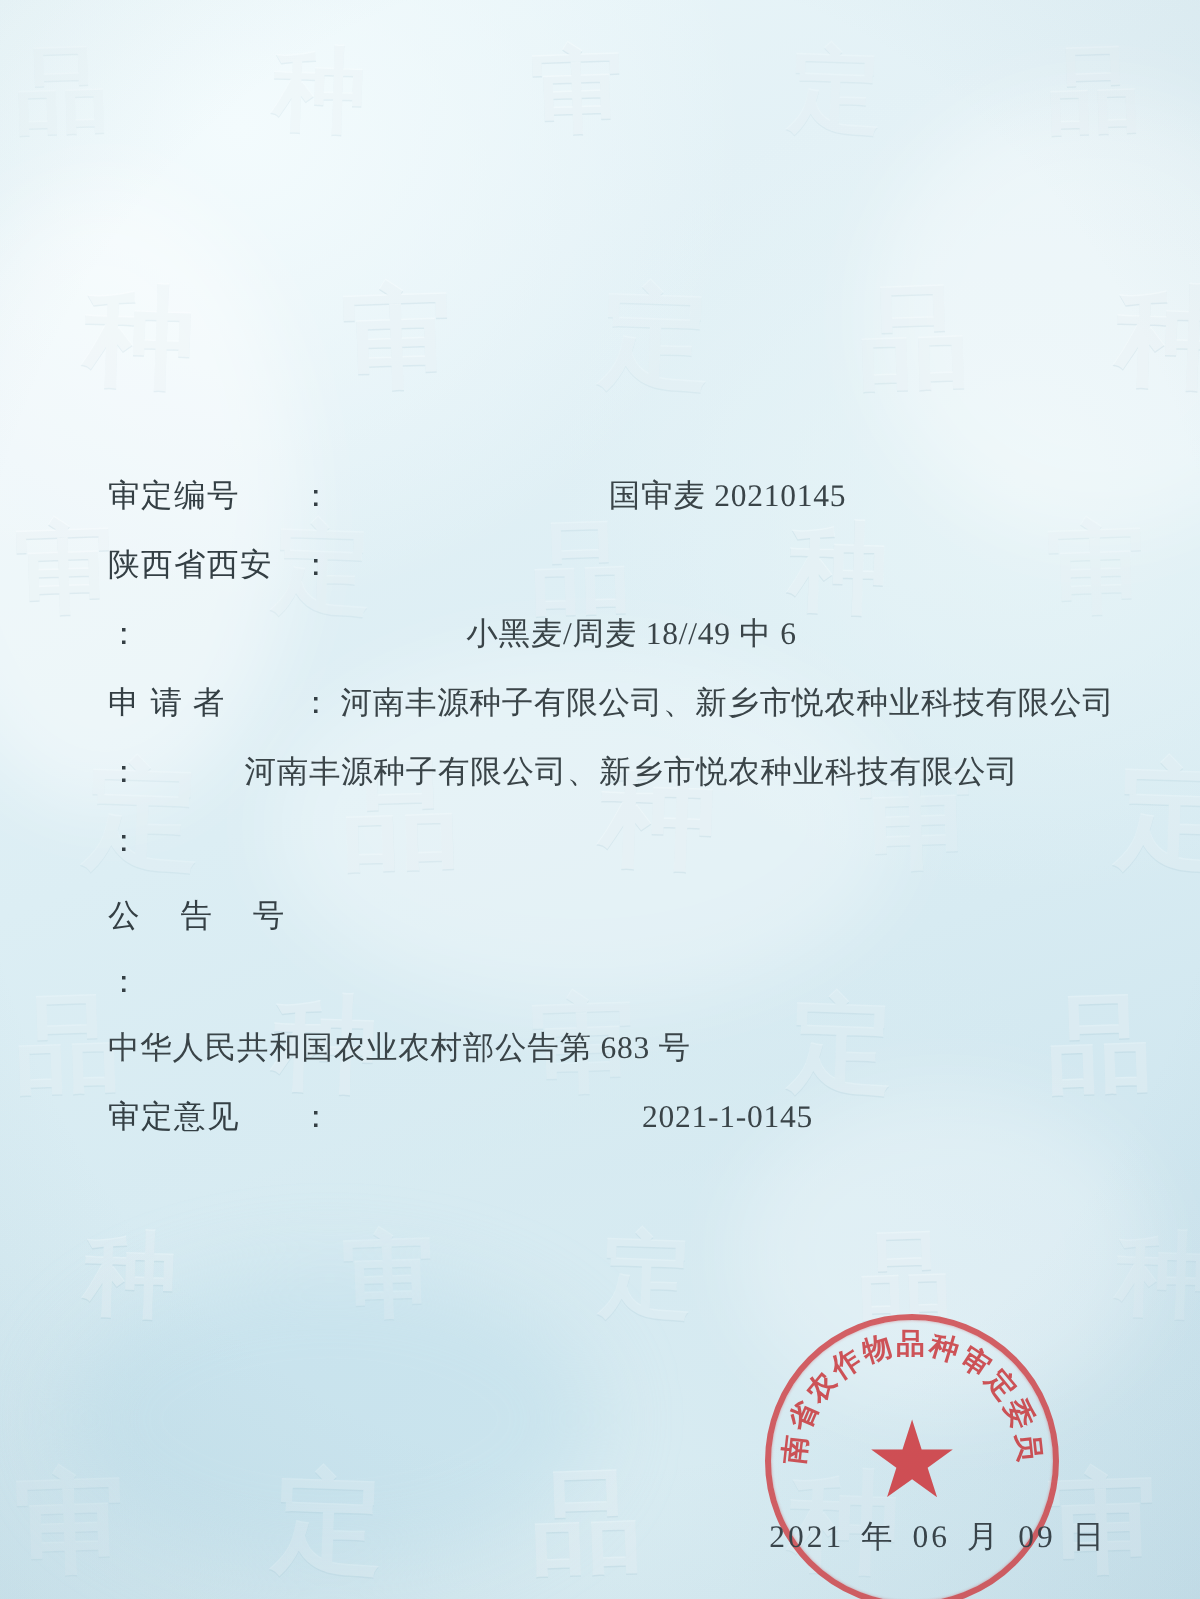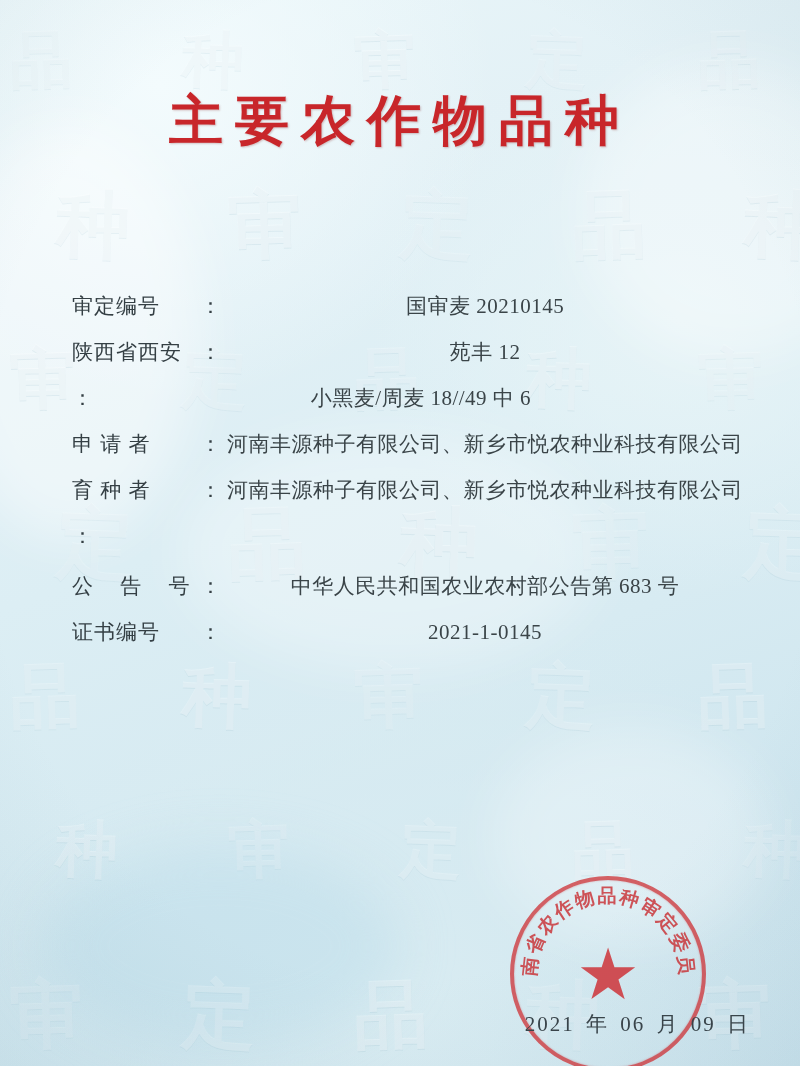--- a/index.html
+++ b/index.html
@@ -74,21 +74,21 @@
     font-weight: 700;
     font-family: "Liberation Serif", "DejaVu Serif", serif;
     letter-spacing: 12px;
     text-shadow: 1px 1px 2px rgba(120,20,20,0.25);
   }
   .title-line.l1 { font-size: 54px; line-height: 66px; }
   .title-line.l2 { font-size: 54px; line-height: 66px; margin-top: 14px; }
 
   .fields {
     position: absolute;
-    top: 284px;
+    top: 308px;
     left: 72px;
     right: 46px;
     color: #2f3a3e;
     font-size: 21px;
     line-height: 44px;
   }
   .row {
     display: flex;
     align-items: flex-start;
     margin-bottom: 2px;
@@ -113,21 +113,21 @@
   .value {
     flex: 1 1 auto;
     color: #3a4448;
     letter-spacing: 0.5px;
     text-align: center;
   }
   .opinion .value {
     line-height: 46px;
     text-align: justify;
   }
-  .row.gap-top { margin-top: 6px; }
+  .row.gap-top { margin-top: 6px; flex-direction: column; }
 
   
   .seal {
     position: absolute;
     left: 510px;
     top: 876px;
     width: 196px;
     height: 196px;
     pointer-events: none;
   }
@@ -152,21 +152,21 @@
     fill: rgba(200,38,42,0.78);
     font-family: "Liberation Serif", "DejaVu Serif", serif;
     font-size: 19px;
     font-weight: 700;
     letter-spacing: 2px;
   }
 
   .date-line {
     position: absolute;
     left: 0;
-    right: 48px;
+    right: 60px;
     bottom: 28px;
     text-align: right;
     font-size: 21px;
     color: #39444a;
     letter-spacing: 2px;
   }
   .date-line span { margin: 0 2px; }
 </style>
 </head>
 <body>
@@ -215,66 +215,63 @@
       <div class="wm" style="left: 354px; top: 966px; font-size: 74px; opacity: 0.46; transform: rotate(-2deg);">品</div>
       <div class="wm" style="left: 526px; top: 966px; font-size: 74px; opacity: 0.3; transform: rotate(2deg);">种</div>
       <div class="wm" style="left: 698px; top: 966px; font-size: 74px; opacity: 0.38; transform: rotate(-2deg);">审</div>
     </div>
 
   <div class="vignette"></div>
 
   <div class="content">
 
     <div class="title-block">
-      <div class="title-line l1">主要农作物品种</div>
     </div>
 
     <div class="fields">
 
       <div class="row">
         <div class="label">审定编号</div>
         <div class="colon">：</div>
         <div class="value">国审麦 20210145</div>
       </div>
 
       <div class="row">
         <div class="label">陕西省西安</div>
         <div class="colon">：</div>
-        <div class="value">苑丰 12</div>
       </div>
 
       <div class="row">
         <div class="colon">：</div>
         <div class="value">小黑麦/周麦 18//49 中 6</div>
       </div>
 
       <div class="row">
         <div class="label">申 请 者</div>
         <div class="colon">：</div>
         <div class="value">河南丰源种子有限公司、新乡市悦农种业科技有限公司</div>
       </div>
 
       <div class="row">
-        <div class="label">育 种 者</div>
         <div class="colon">：</div>
         <div class="value">河南丰源种子有限公司、新乡市悦农种业科技有限公司</div>
       </div>
 
       <div class="row opinion">
         <div class="colon">：</div>
       </div>
 
       <div class="row gap-top">
         <div class="label spaced">公 告 号</div>
         <div class="colon">：</div>
         <div class="value">中华人民共和国农业农村部公告第 683 号</div>
       </div>
 
       <div class="row">
-        <div class="label">证书编号</div>
+        <div class="label">审定意见</div>
         <div class="colon">：</div>
         <div class="value">2021-1-0145</div>
       </div>
 
     </div>
 
     <div class="seal">
       <div class="ring"></div>
       <svg viewBox="0 0 196 196">
         <defs>

